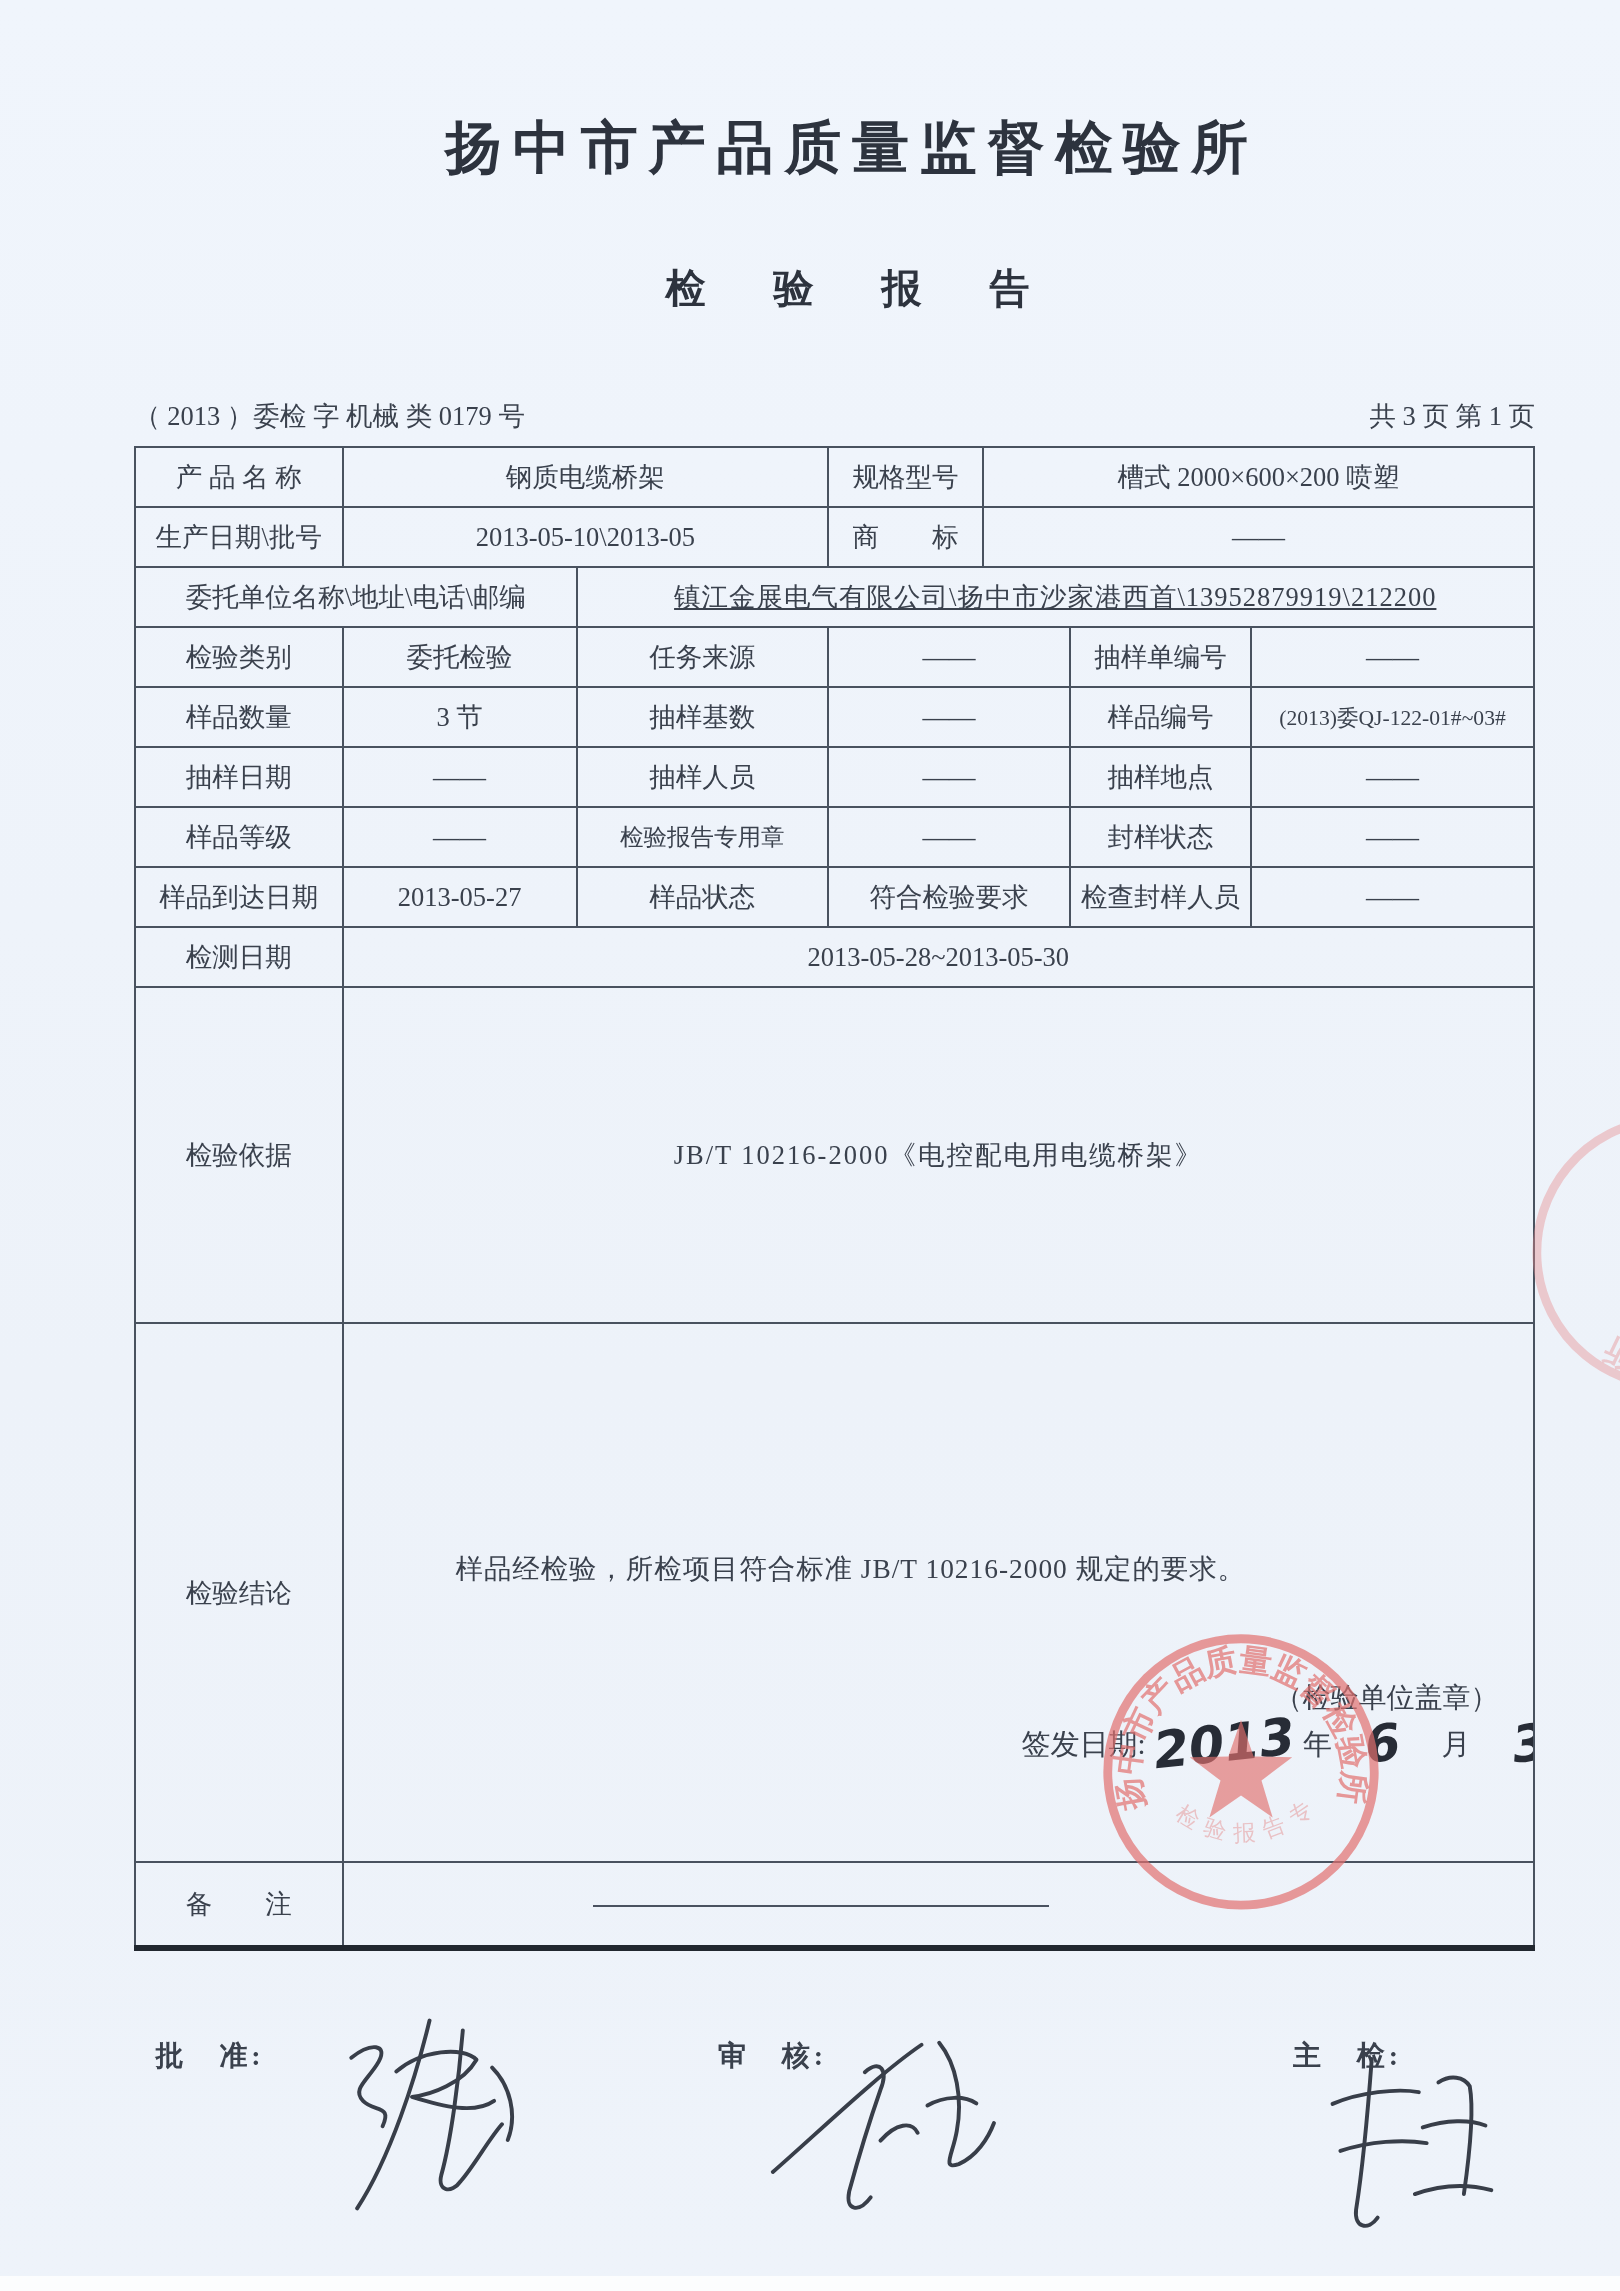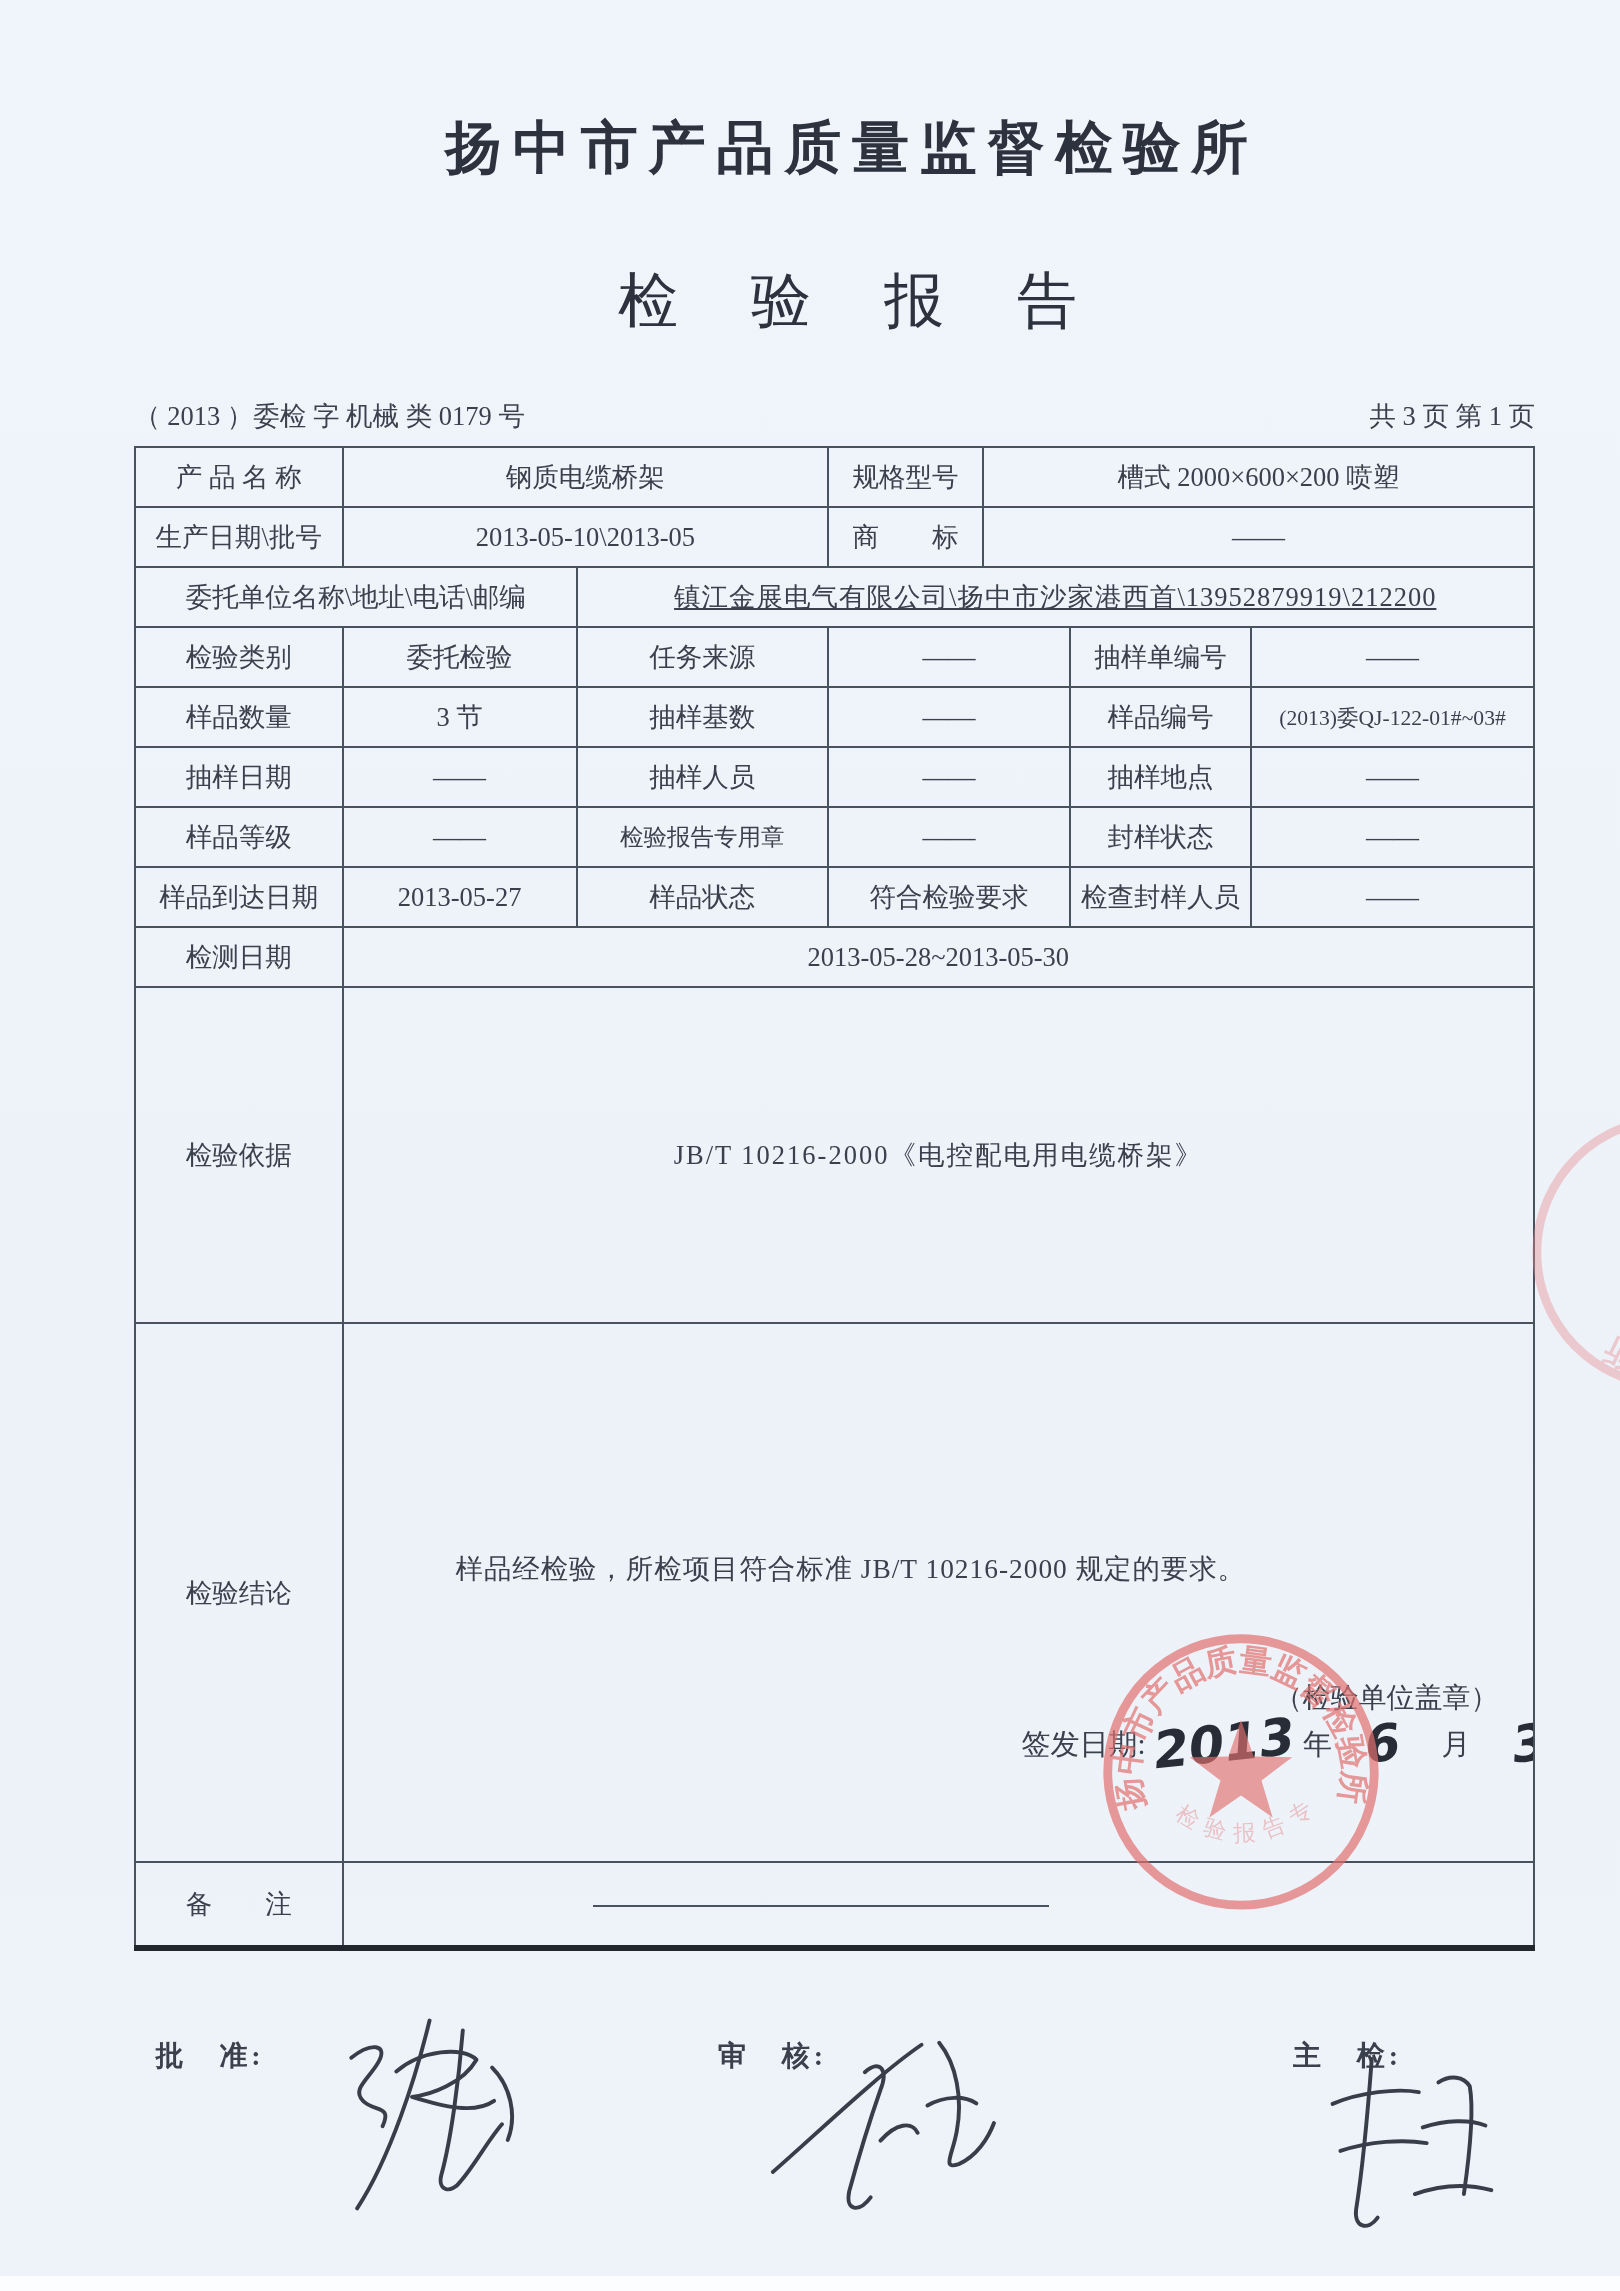--- a/index.html
+++ b/index.html
@@ -17,21 +17,21 @@
   
   .org-name{
     position:absolute;top:110px;left:0;width:100%;
     padding-left:84px;box-sizing:border-box;
     text-align:center;font-size:57px;font-weight:bold;
     letter-spacing:10.8px;color:#2d333e;
   }
   .report-title{
     position:absolute;top:261px;left:0;width:100%;
     padding-left:104px;box-sizing:border-box;
-    text-align:center;font-size:60px;font-weight:normal;
+    text-align:center;font-size:40px;font-weight:bold;
     letter-spacing:29px;color:#2d333e;
   }
   .report-meta{
     position:absolute;top:398px;left:134px;width:1401px;
     display:flex;justify-content:space-between;align-items:flex-end;
     font-size:26.5px;color:#3a414d;
   }
   .report-meta .right{}
   
   table.report{

